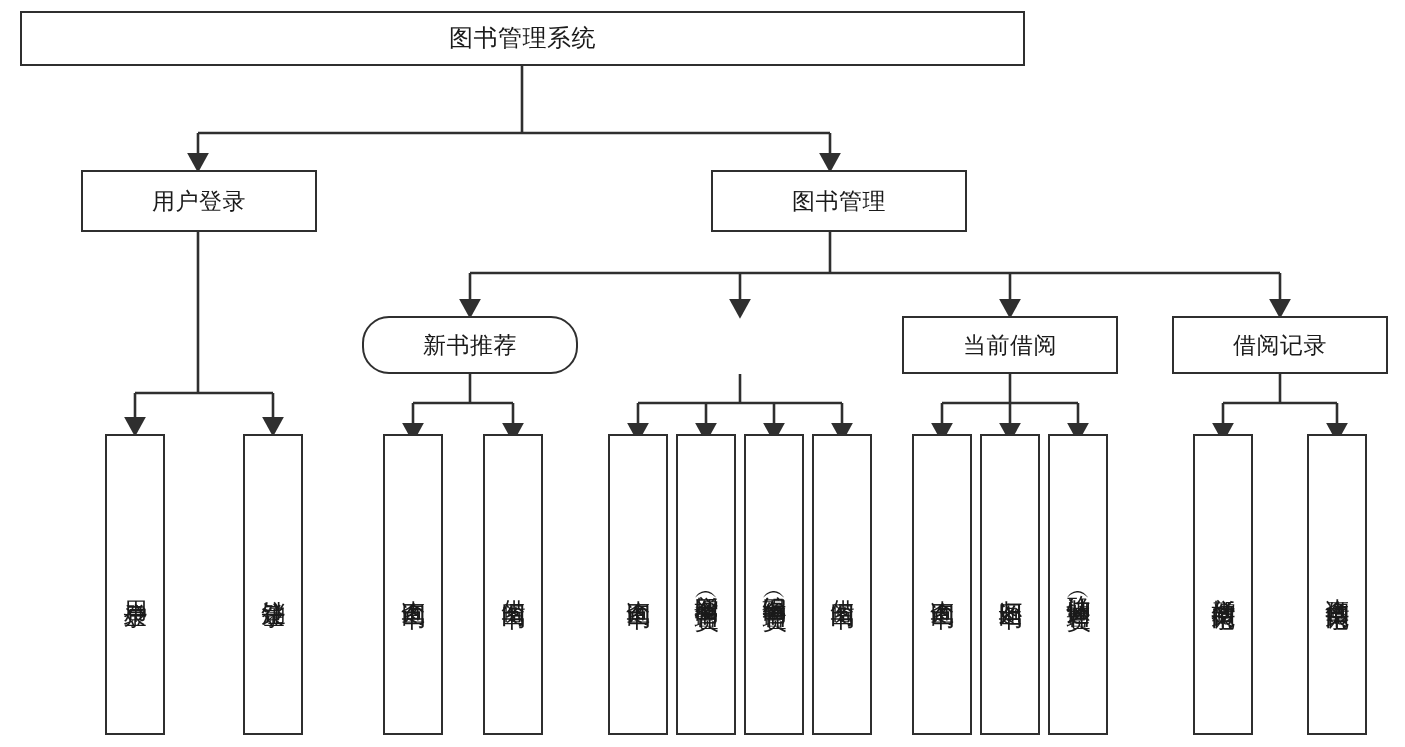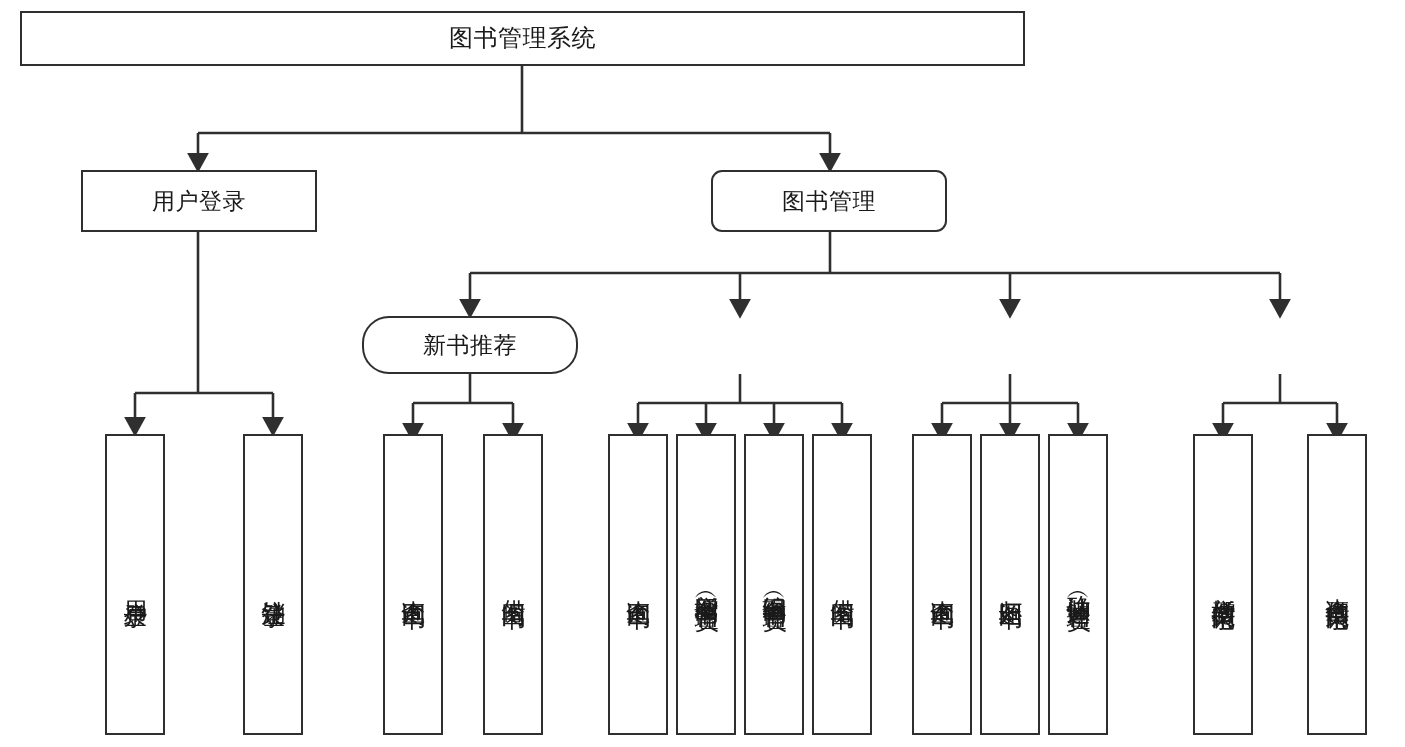--- a/index.html
+++ b/index.html
@@ -128,26 +128,32 @@
     </g>
   </svg>
 
   <div class="node h-node root" style="left:20px; top:11px; width:1005px; height:55px;">
     <span class="label">图书管理系统</span>
   </div>
 
   <div class="node h-node" style="left:81px; top:170px; width:236px; height:62px;">
     <span class="label">用户登录</span>
   </div>
-  <div class="node h-node" style="left:711px; top:170px; width:236px; height:62px;border-radius:11px;">
+  <div class="node h-node" style="left:711px; top:170px; width:256px; height:62px;">
     <span class="label">图书管理</span>
   </div>
 
   <div class="node h-node" style="left:362px; top:316px; width:216px; height:58px;border-radius:27px;">
     <span class="label">新书推荐</span>
+  </div>
+  <div class="node h-node" style="left:902px; top:316px; width:216px; height:58px;">
+    <span class="label">当前借阅</span>
+  </div>
+  <div class="node h-node" style="left:1172px; top:316px; width:216px; height:58px;">
+    <span class="label">借阅记录</span>
   </div>
 
   <div class="node v-node" style="left:105px; top:434px; width:60px; height:301px;">
     <span class="label">用户登录</span>
   </div>
   <div class="node v-node" style="left:243px; top:434px; width:60px; height:301px;">
     <span class="label">注销登录</span>
   </div>
 
   <div class="node v-node" style="left:383px; top:434px; width:60px; height:301px;">

